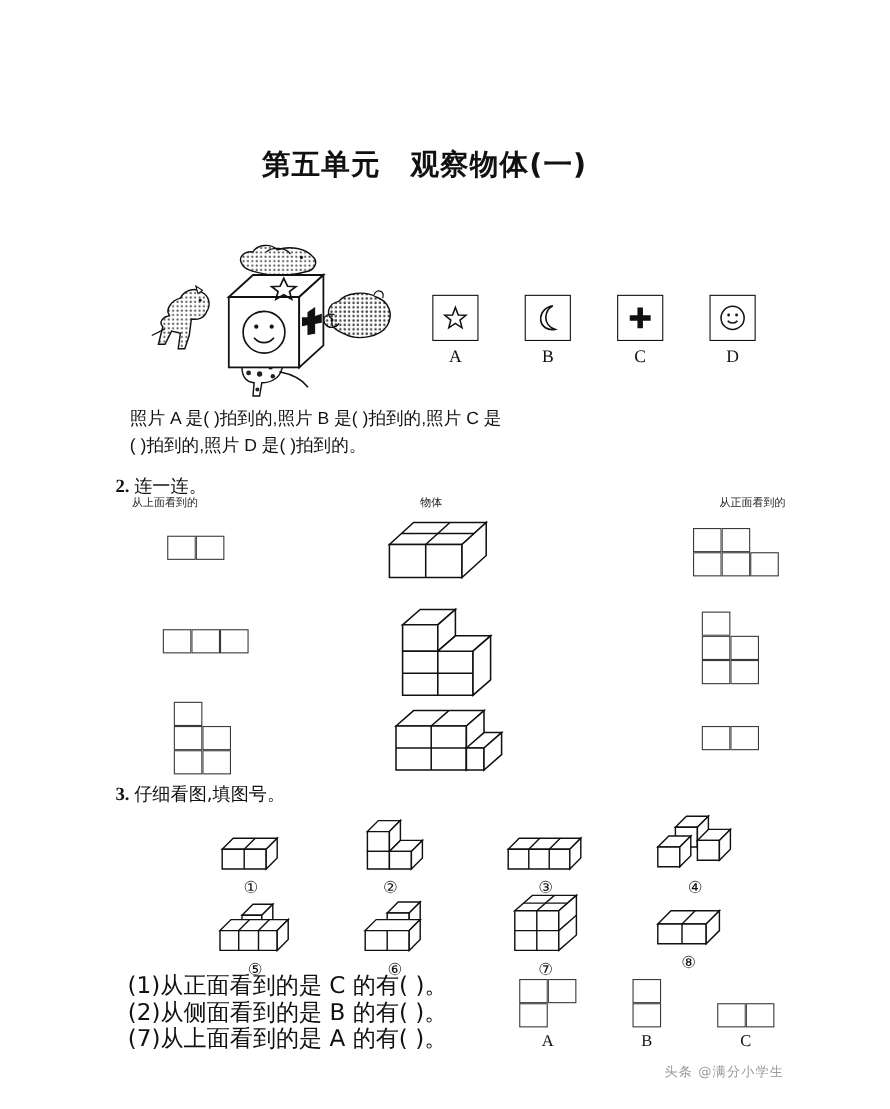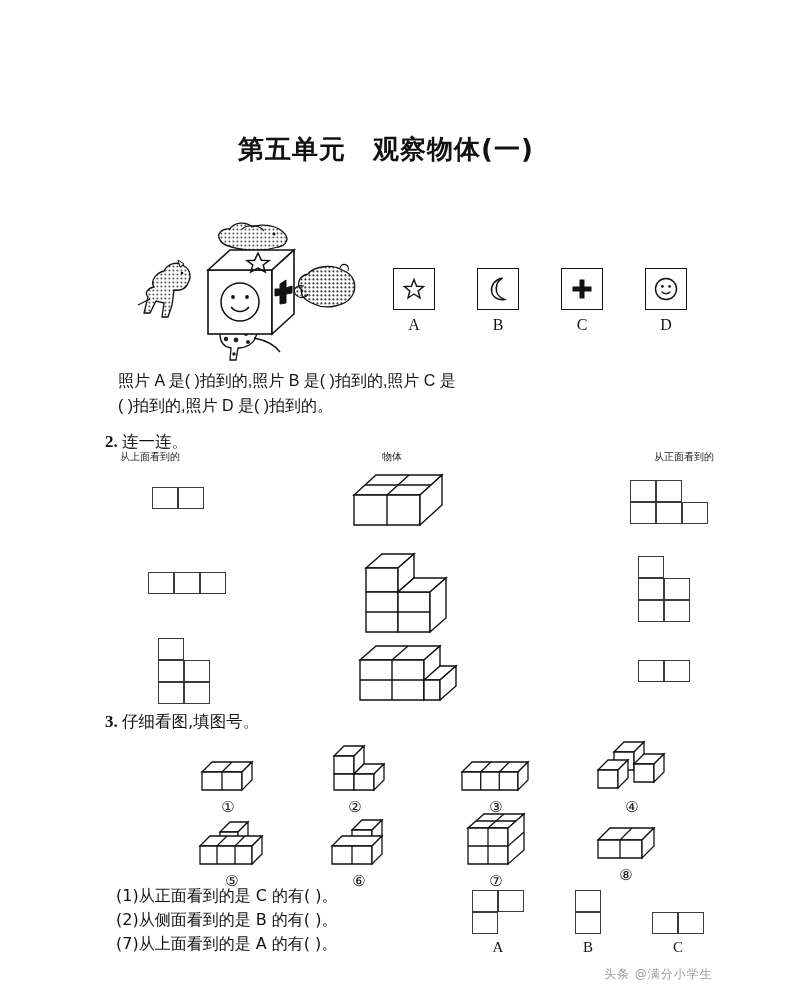--- a/index.html
+++ b/index.html
@@ -63,21 +63,21 @@
 
   .grid-shape{position:absolute;}
   .cell{position:absolute;border:1.3px solid #3a3a3a;background:#fff;box-sizing:border-box;}
 
   
   .q3-item{position:absolute;text-align:center;}
   .q3-num{font-family:"Liberation Serif",serif;font-size:14px;display:block;margin-top:2px;}
   .circled{font-size:15px;}
 
   .q3-lines{position:absolute;left:116px;top:884px;
-            font-family:"DejaVu Sans","Liberation Sans",sans-serif;font-size:16px;line-height:24px;}
+            font-family:"DejaVu Sans","Liberation Sans",sans-serif;font-size:21px;line-height:24px;text-align:center;}
   .q3-lines .ln{white-space:nowrap;display:block;}
 
   .view-item{position:absolute;text-align:center;}
   .view-label{font-family:"Liberation Serif",serif;font-size:15px;display:block;margin-top:5px;}
 
   
   .watermark{
     position:absolute;left:604px;top:966px;
     font-family:"DejaVu Sans","Liberation Sans",sans-serif;
     font-size:12px;color:#9b9b9b;letter-spacing:1px;white-space:nowrap;

